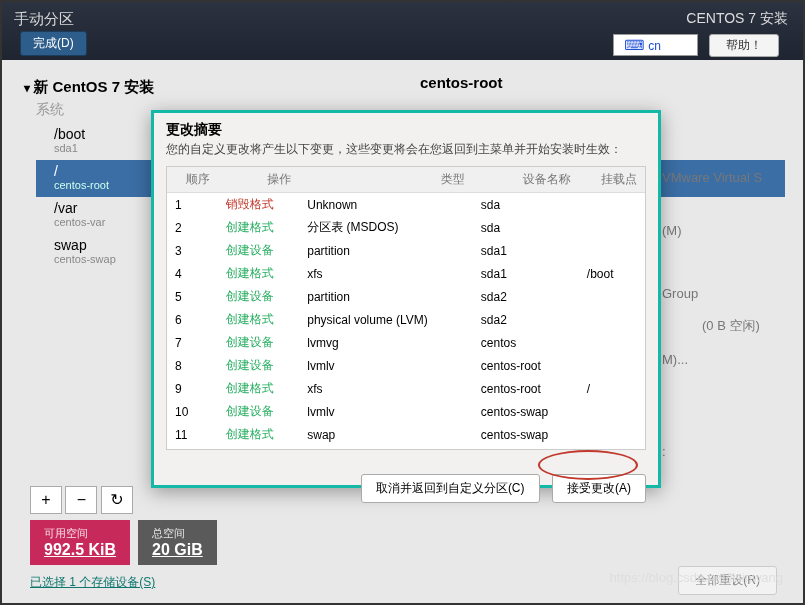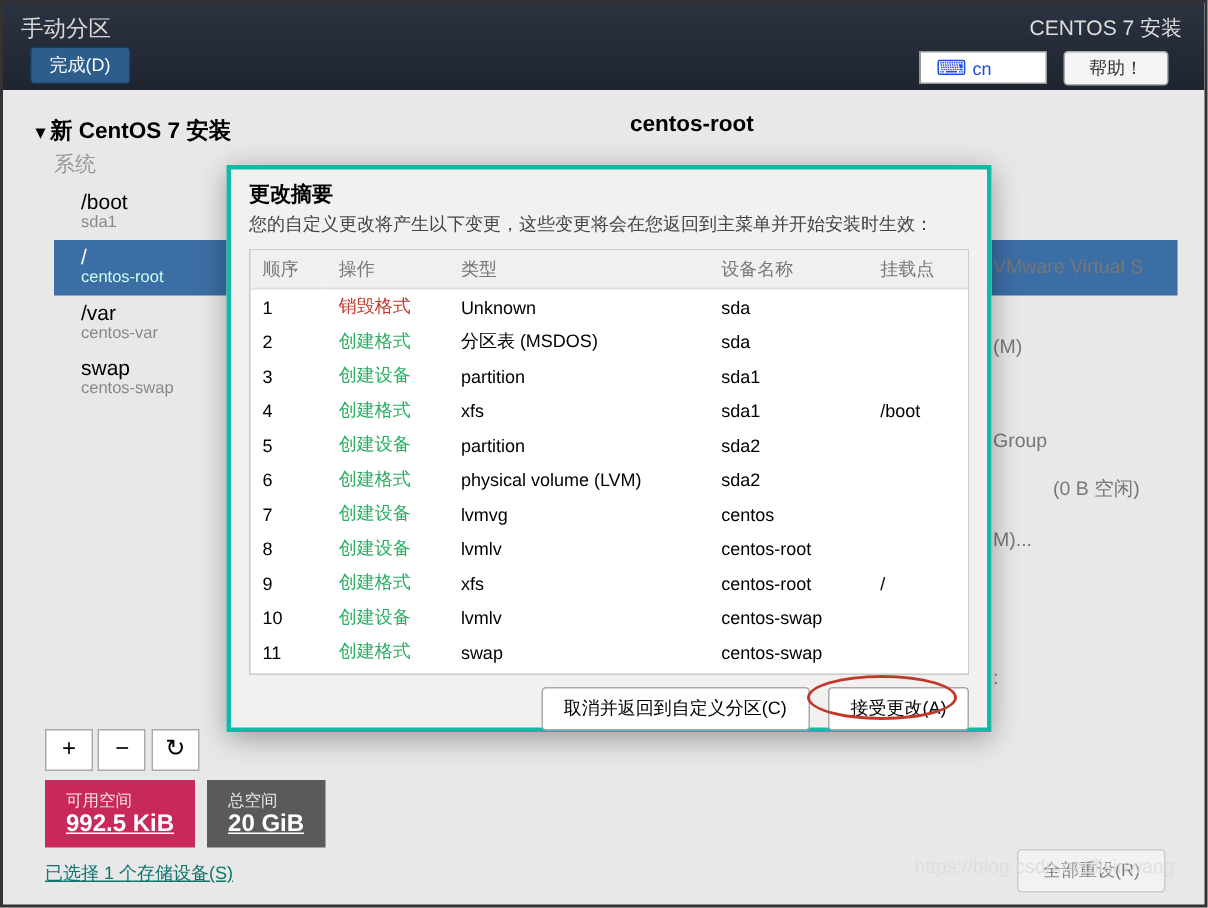--- a/index.html
+++ b/index.html
@@ -28,25 +28,25 @@
 .right-label { position: absolute; left: 418px; top: 72px; font-size: 15px; font-weight: bold; }
 
 .dialog {
   position: absolute; left: 149px; top: 108px; width: 510px; height: 378px;
   background: #f2f1f0; border: 3px solid #14b8a6; box-shadow: 0 4px 18px rgba(0,0,0,0.35);
 }
 .dialog .dlg-title { font-size: 14px; font-weight: bold; padding: 8px 12px 2px; }
 .dialog .dlg-desc { font-size: 12px; color: #444; padding: 0 12px 8px; }
 .dialog .tbl-wrap { margin: 0 12px; height: 284px; overflow-y: auto; background: #fff; border: 1px solid #ccc; }
 .dialog table { width: 100%; border-collapse: collapse; font-size: 12px; }
-.dialog th { text-align: left; padding: 4px 8px; background: #f0f0f0; color: #777; font-weight: normal; border-bottom: 1px solid #ddd; }
+.dialog th { text-align: right; padding: 4px 8px; background: #f0f0f0; color: #777; font-weight: normal; border-bottom: 1px solid #ddd; }
 .dialog td { padding: 3px 8px; }
 .dialog td.op-destroy { color: #c0392b; }
 .dialog td.op-create { color: #27ae60; }
-.dialog .dlg-buttons { padding: 8px 12px; text-align: right; }
+.dialog .dlg-buttons { padding: 24px 12px; text-align: right; }
 .dialog .dlg-btn { background: #fff; border: 1px solid #aaa; border-radius: 3px; padding: 5px 14px; font-size: 12px; margin-left: 8px; cursor: pointer; }
 .accept-ring { position: absolute; right: 20px; bottom: 5px; width: 100px; height: 30px; border: 2px solid #c0392b; border-radius: 50%; pointer-events: none; }
 
 .ghost-right { position: absolute; left: 660px; color: #777; font-size: 13px; }
 
 .toolbar-bottom { position: absolute; left: 28px; top: 484px; }
 .tool-btn { display: inline-block; width: 32px; height: 28px; background: #fff; border: 1px solid #aaa; text-align: center; line-height: 26px; font-size: 16px; cursor: pointer; }
 .tool-btn + .tool-btn { margin-left: -1px; }
 .reload-btn { margin-left: 12px; }
 

